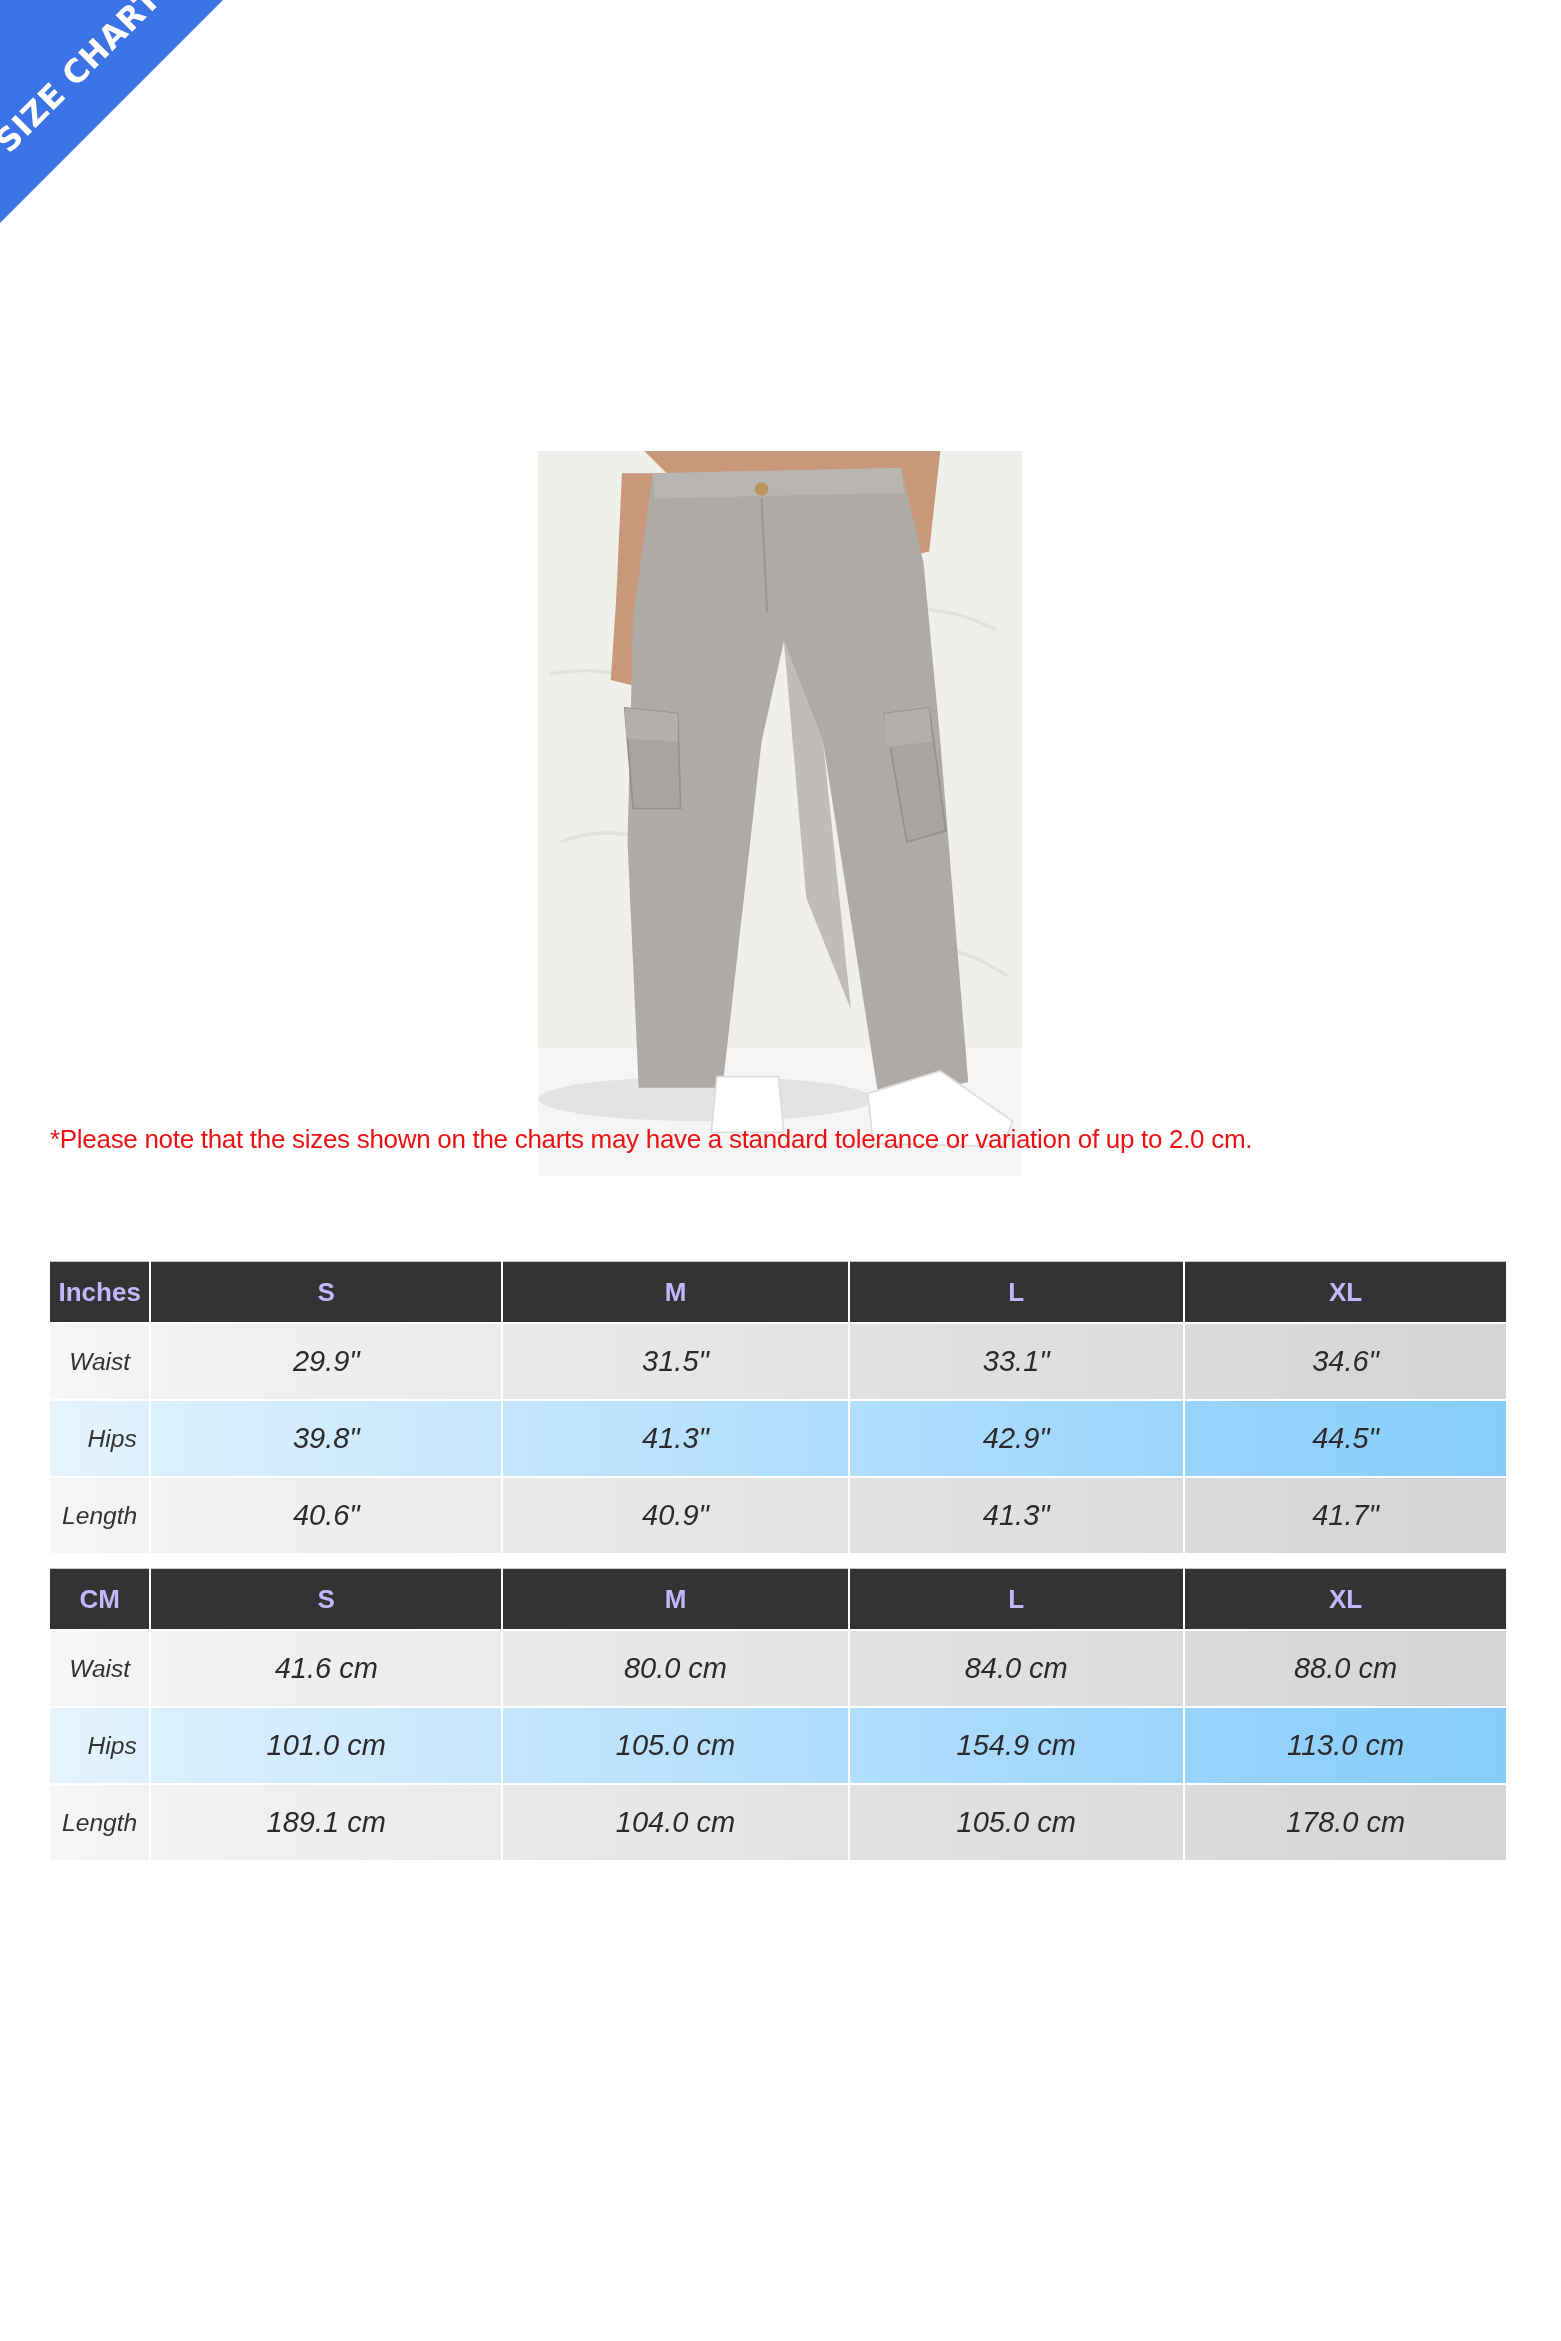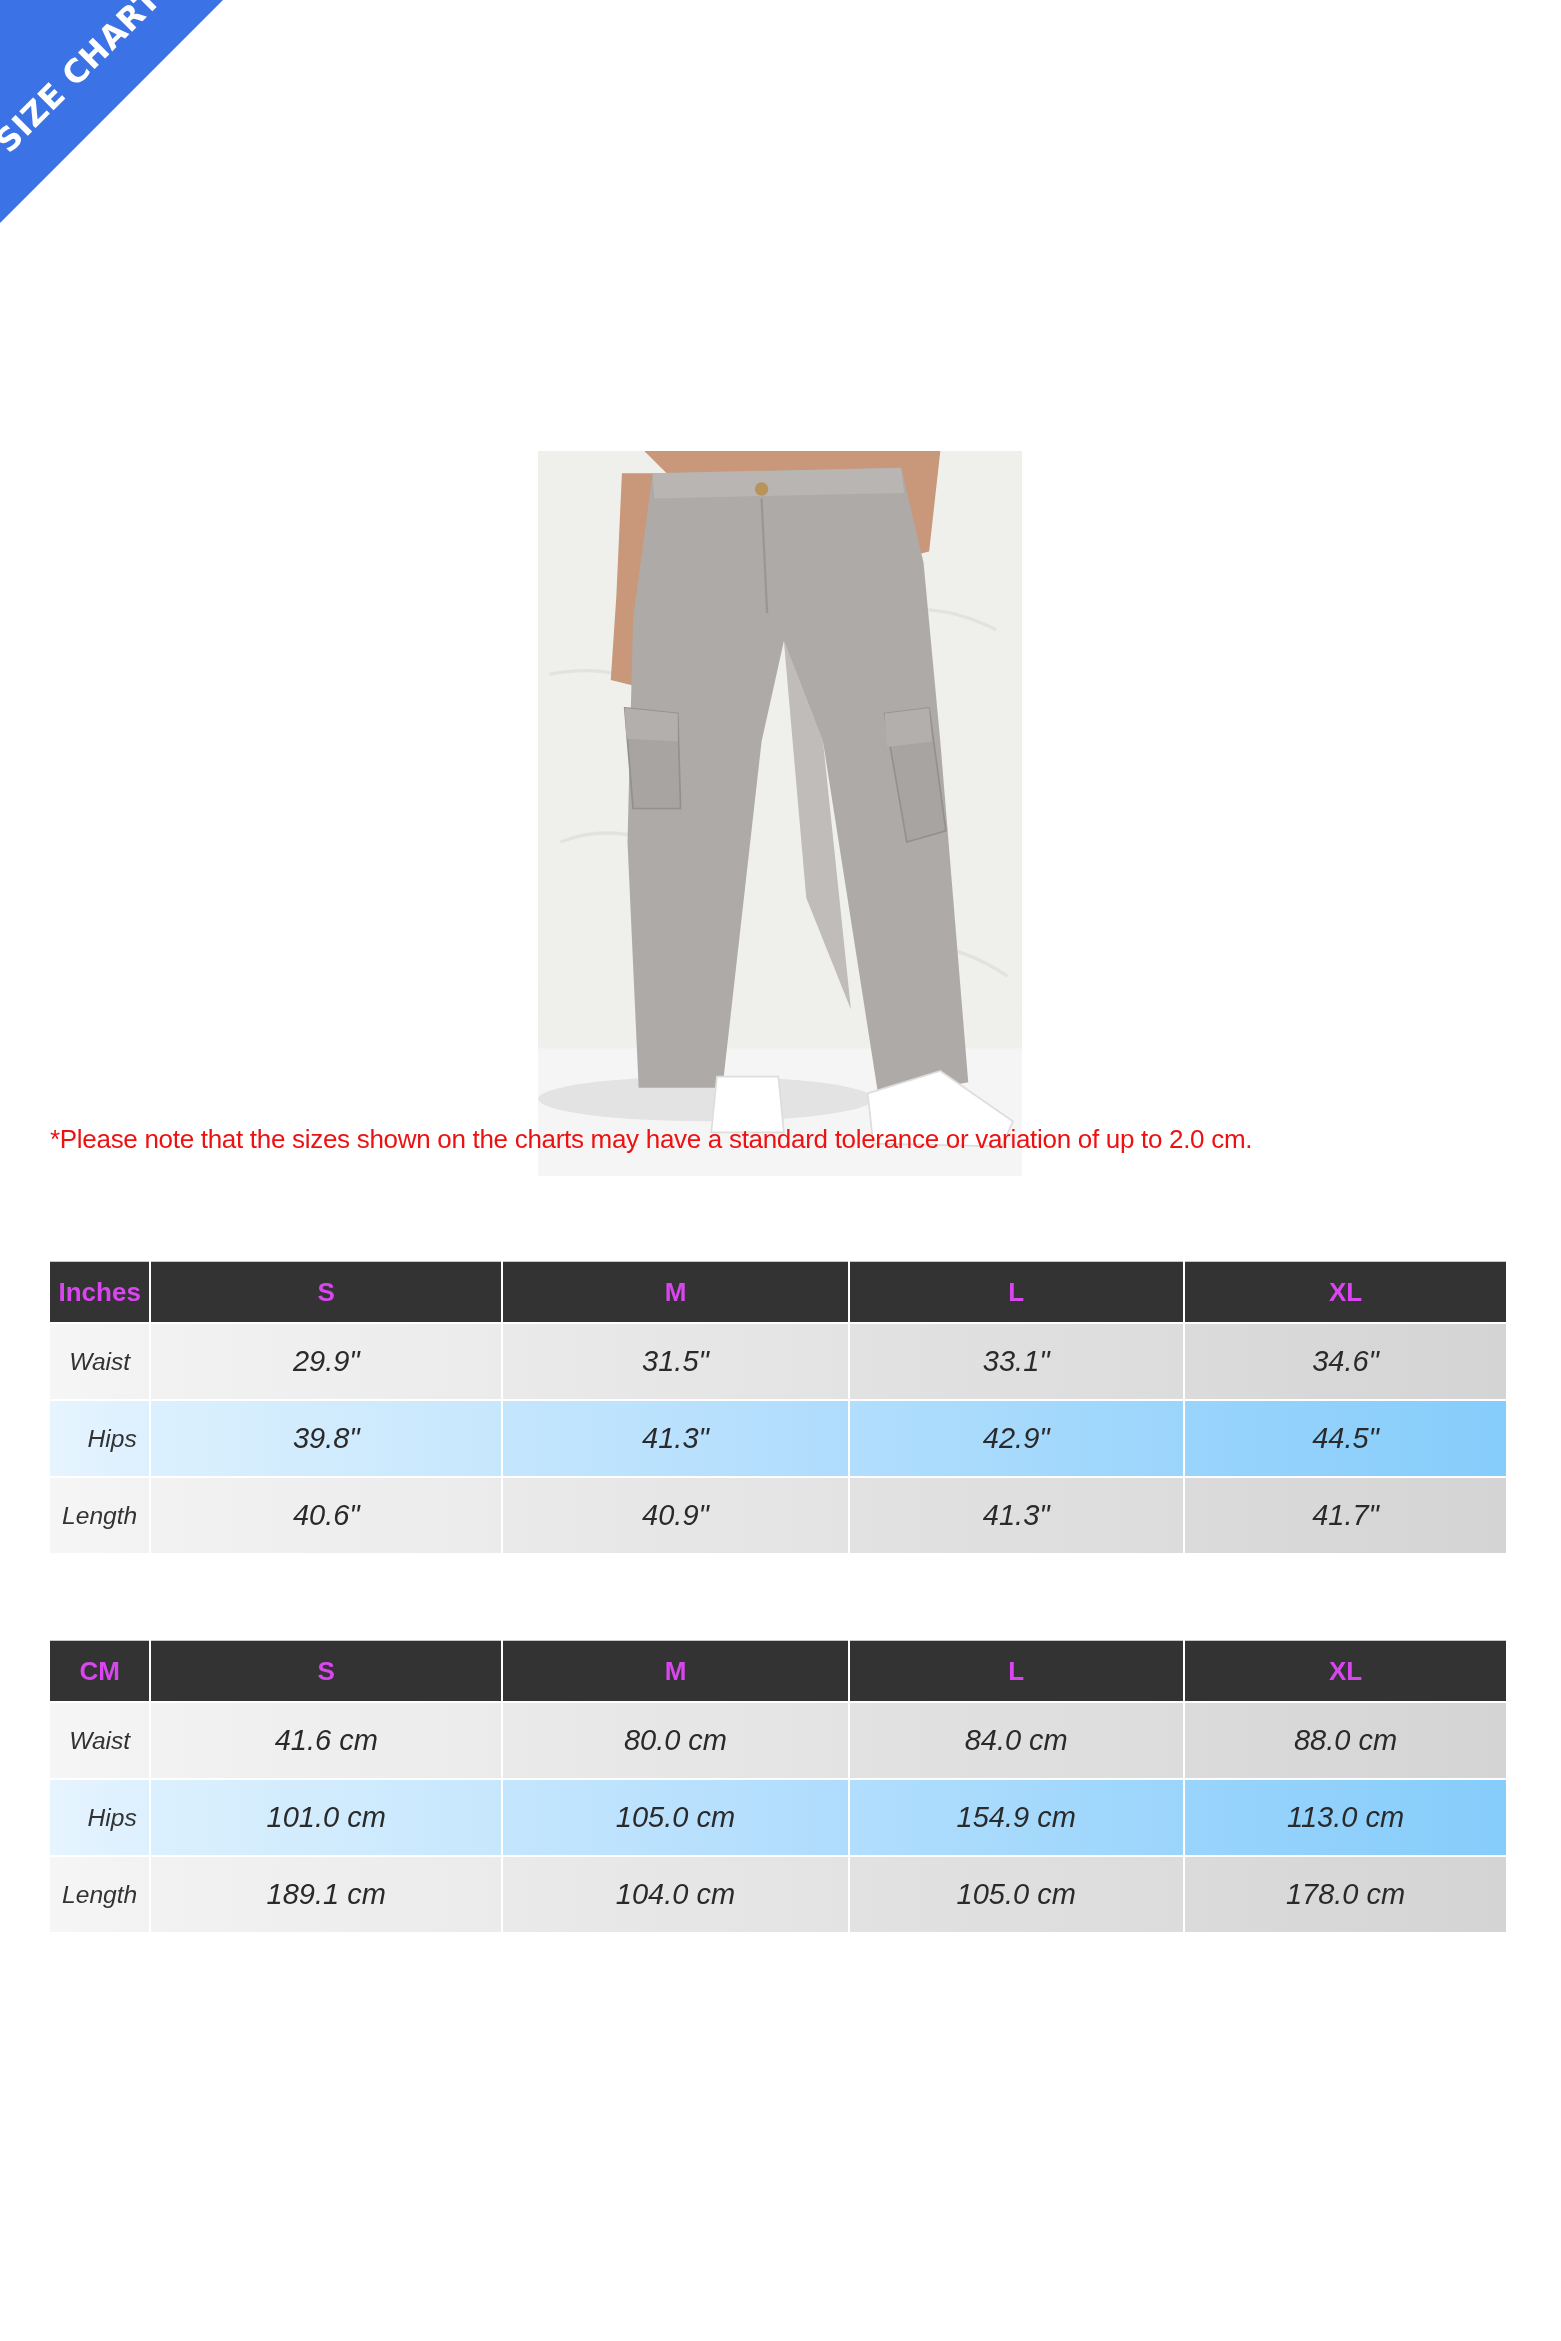--- a/index.html
+++ b/index.html
@@ -65,21 +65,21 @@
     .size-table {
       position: absolute;
       left: 51px;
       width: 1460px;
       border-collapse: separate;
       border-spacing: 2.8px;
       margin-left: -2.8px;
     }
     .size-table th {
       background: #333333;
-      color: #d946ef;
+      color: #c4b5fd;
       font-weight: bold;
       font-size: 26px;
       height: 60px;
       padding: 0;
       text-align: center;
       border-top: 1.1px solid #c8c8c8;
     }
     .size-table td {
       height: 75px;
       padding: 0;
@@ -112,21 +112,21 @@
     tr.row-gray td:nth-child(4) { background: linear-gradient(90deg, #e2e2e2, #dcdcdc); }
     tr.row-gray td:nth-child(5) { background: linear-gradient(90deg, #dbdbdb, #d4d4d4); }
 
     tr.row-blue td:nth-child(1) { background: linear-gradient(90deg, #e6f4fe, #ddf0fe); padding-left: 25px; }
     tr.row-blue td:nth-child(2) { background: linear-gradient(90deg, #dbf0fe, #c7e7fd); }
     tr.row-blue td:nth-child(3) { background: linear-gradient(90deg, #c4e6fd, #afdcfd); }
     tr.row-blue td:nth-child(4) { background: linear-gradient(90deg, #b1defd, #9bd5fc); }
     tr.row-blue td:nth-child(5) { background: linear-gradient(90deg, #99d4fc, #86cdfb); }
 
     #table-inches { top: 1259px; }
-    #table-cm { top: 1638px; }
+    #table-cm { top: 1566px; }
   </style>
 </head>
 <body>
 
 <div class="corner-banner">
   <svg width="223" height="223" viewBox="0 0 400 400">
     <polygon points="0,0 400,0 0,400" fill="#3b73e6"></polygon>
   </svg>
   <span class="banner-text">SIZE CHART</span>
 </div>

